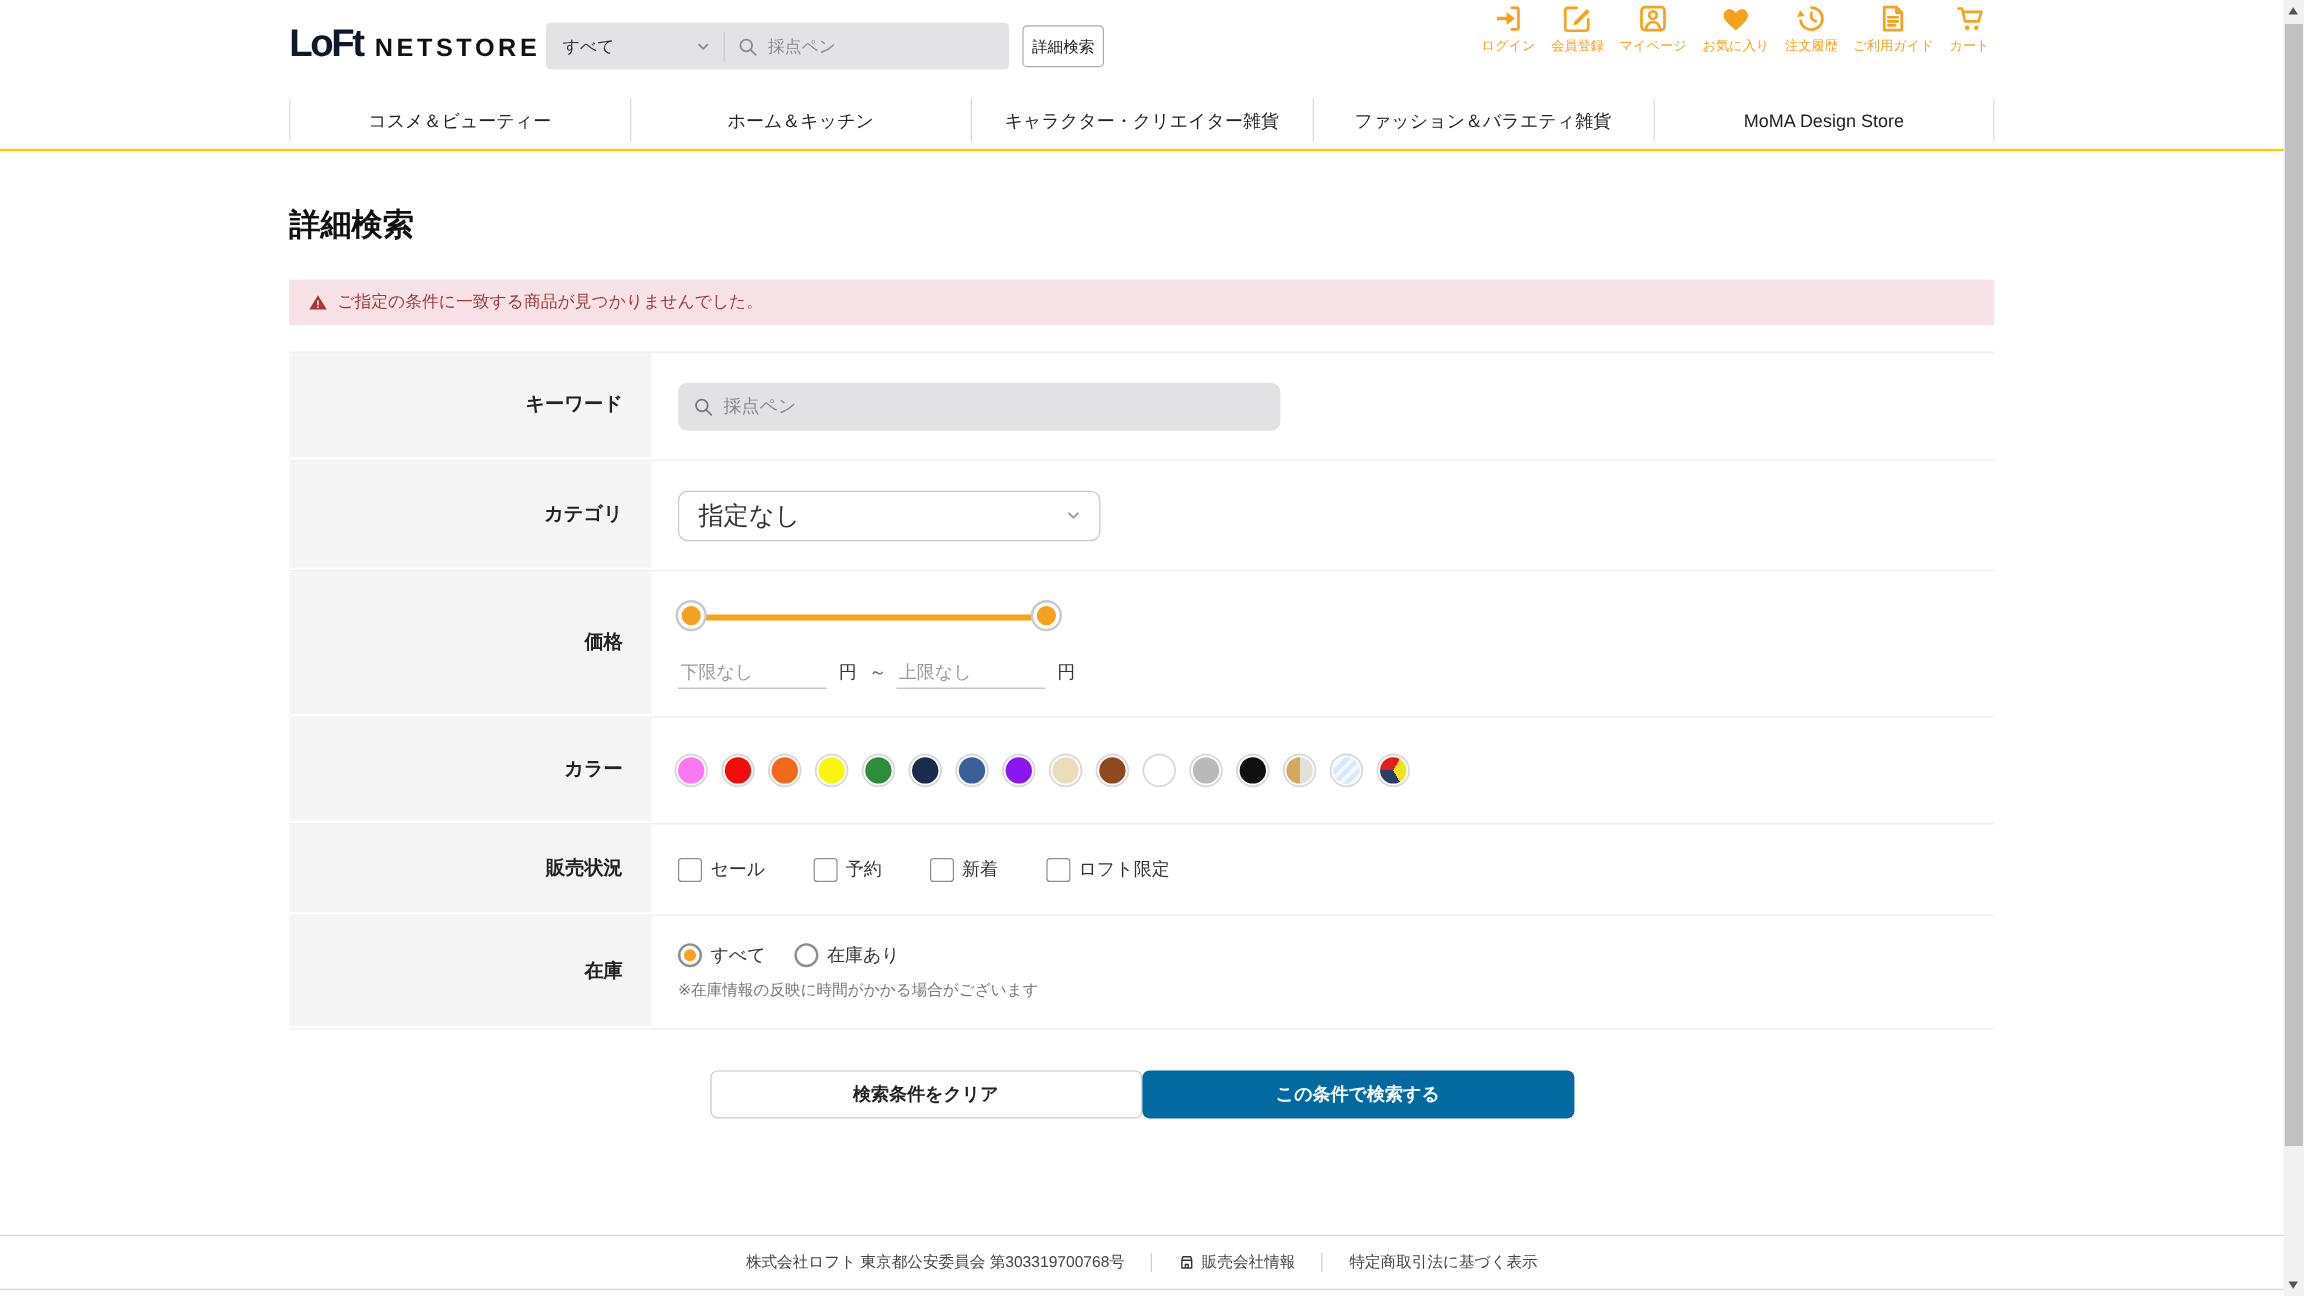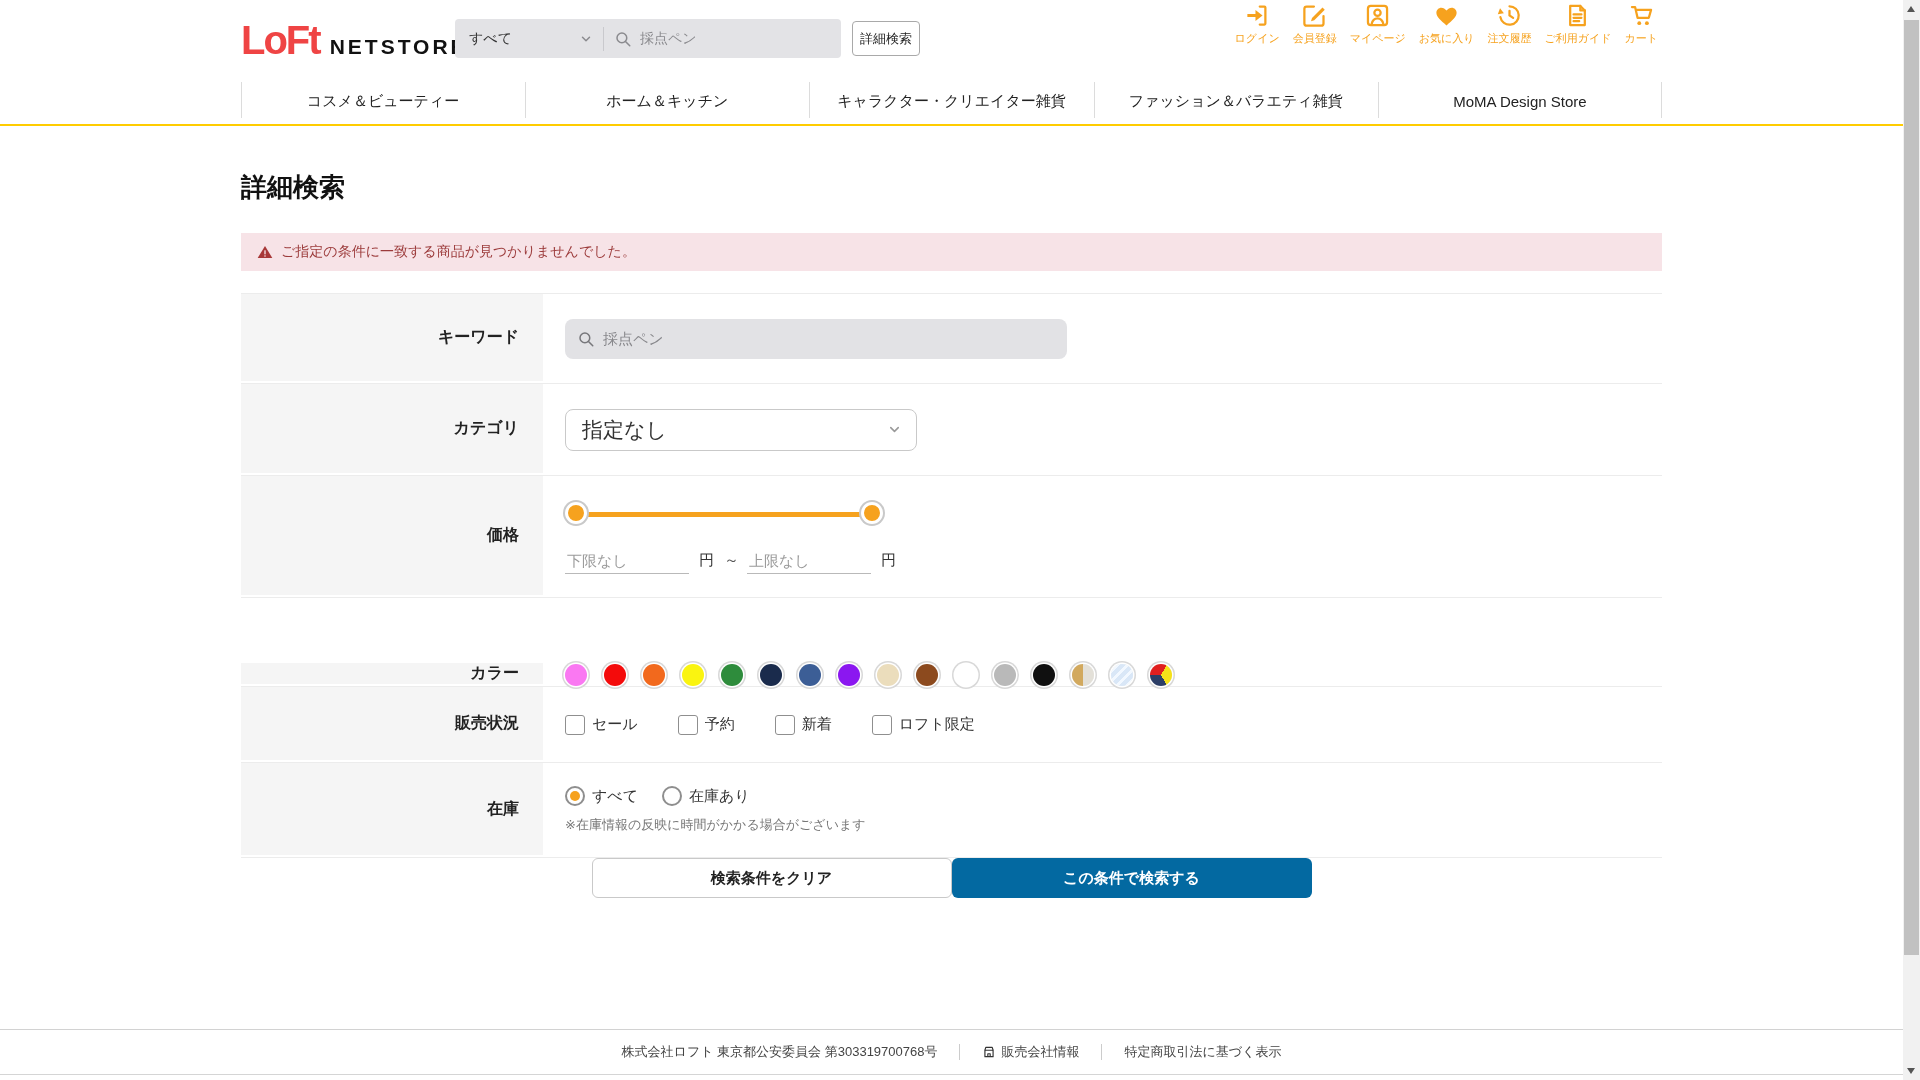--- a/index.html
+++ b/index.html
@@ -3,21 +3,21 @@
 <meta charset="utf-8">
 <style>
   * { margin:0; padding:0; box-sizing:border-box; }
   html,body { width:1920px; height:1080px; overflow:hidden; background:#fff;
     font-family:"Liberation Sans","DejaVu Sans",sans-serif; color:#222; }
   .page { position:relative; width:1920px; height:1080px; background:#fff; }
 
   
   .header { position:relative; height:78px; background:#fff; }
   .logo { position:absolute; left:241px; top:18px; display:flex; align-items:baseline; cursor:pointer; }
-  .logo-loft { font-size:40px; font-weight:900; letter-spacing:-2px; color:#ef4444; }
+  .logo-loft { font-size:32px; font-weight:900; letter-spacing:-2px; color:#0f172a; }
   .logo-net  { font-size:21px; font-weight:800; letter-spacing:3px; color:#111; margin-left:10px; }
 
   .searchbar { position:absolute; left:455px; top:19px; width:386px; height:39px;
     background:#E3E3E6; border-radius:4px; display:flex; align-items:center; }
   .search-cat { width:148px; height:100%; display:flex; align-items:center; padding:0 10px 0 14px;
     font-size:14px; color:#333; cursor:pointer; }
   .search-cat .chev { margin-left:auto; }
   .search-divider { width:1px; height:24px; background:#C9C9CD; }
   .search-query-wrap { flex:1; display:flex; align-items:center; padding-left:10px; gap:8px; cursor:text; }
   .search-query { font-size:14px; color:#8A8A8E; }
@@ -71,42 +71,42 @@
     border:3px solid #fff; box-shadow:0 0 0 2px #C9C9C9; cursor:grab; }
   .handle-min { left:0; }
   .handle-max { right:0; }
   .price-inputs { display:flex; align-items:flex-end; margin-top:22px; font-size:15px; color:#333; }
   .price-input { width:124px; border:none; border-bottom:1px solid #B9B9B9; outline:none; font-size:15px;
     padding:4px 2px; color:#333; font-family:"Liberation Sans","DejaVu Sans",sans-serif; }
   .price-input::placeholder { color:#9A9A9A; opacity:1; }
   .price-unit { margin:0 10px 4px 10px; }
   .price-tilde { margin:0 8px 4px 0; color:#555; }
 
-  .row-color { height:89px;align-items:flex-end; }
+  .row-color { height:89px; }
   .swatches { display:flex; gap:17px; align-items:center; }
   .swatch { width:22px; height:22px; border-radius:50%; cursor:pointer;
     box-shadow:0 0 0 1.5px #fff, 0 0 0 3px #D8D8D8; }
 
   .row-sale { height:76px; }
   .check-items { display:flex; gap:40px; align-items:flex-start; }
   .check-item { display:flex; align-items:center; gap:7px; cursor:pointer; }
   .checkbox { width:20px; height:20px; border:1.5px solid #8F8F8F; border-radius:3px; background:#fff; }
   .check-label { font-size:15px; color:#333; }
 
   .row-stock { height:95px; }
   .stock-wrap { display:flex; flex-direction:column; gap:10px; }
   .radio-items { display:flex; gap:24px; align-items:center; }
   .radio-item { display:flex; align-items:center; gap:7px; cursor:pointer; }
   .radio { width:20px; height:20px; border:2px solid #8E8E8E; border-radius:50%; background:#fff;
     display:flex; align-items:center; justify-content:center; }
   .radio.selected::after { content:""; width:10px; height:10px; border-radius:50%; background:#F6A21E; }
   .radio-label { font-size:15px; color:#333; }
   .stock-note { font-size:13px; color:#777; }
 
-  .form-buttons { display:flex; justify-content:center; width:1662px; margin-left:241px;
+  .form-buttons { margin-top:34px; display:flex; justify-content:center; width:1662px; margin-left:241px;
      width:auto; margin-left:241px; max-width:1421px; }
   .btn { width:360px; height:40px; border-radius:6px; font-size:15px; font-weight:bold;
     display:flex; align-items:center; justify-content:center; cursor:pointer; }
   .btn-clear { background:#fff; border:1px solid #C9C9C9; color:#222; }
   .btn-search { background:#0369a1; border:none; color:#fff; }
 
   
   .footer { position:absolute; left:0; top:1029px; width:1903px; border-top:1px solid #D2D2D2;
     height:45px; display:flex; align-items:center; justify-content:center; gap:22px; background:#fff; }
   .footer-item { font-size:13px; color:#444; display:flex; align-items:center; gap:5px; }

